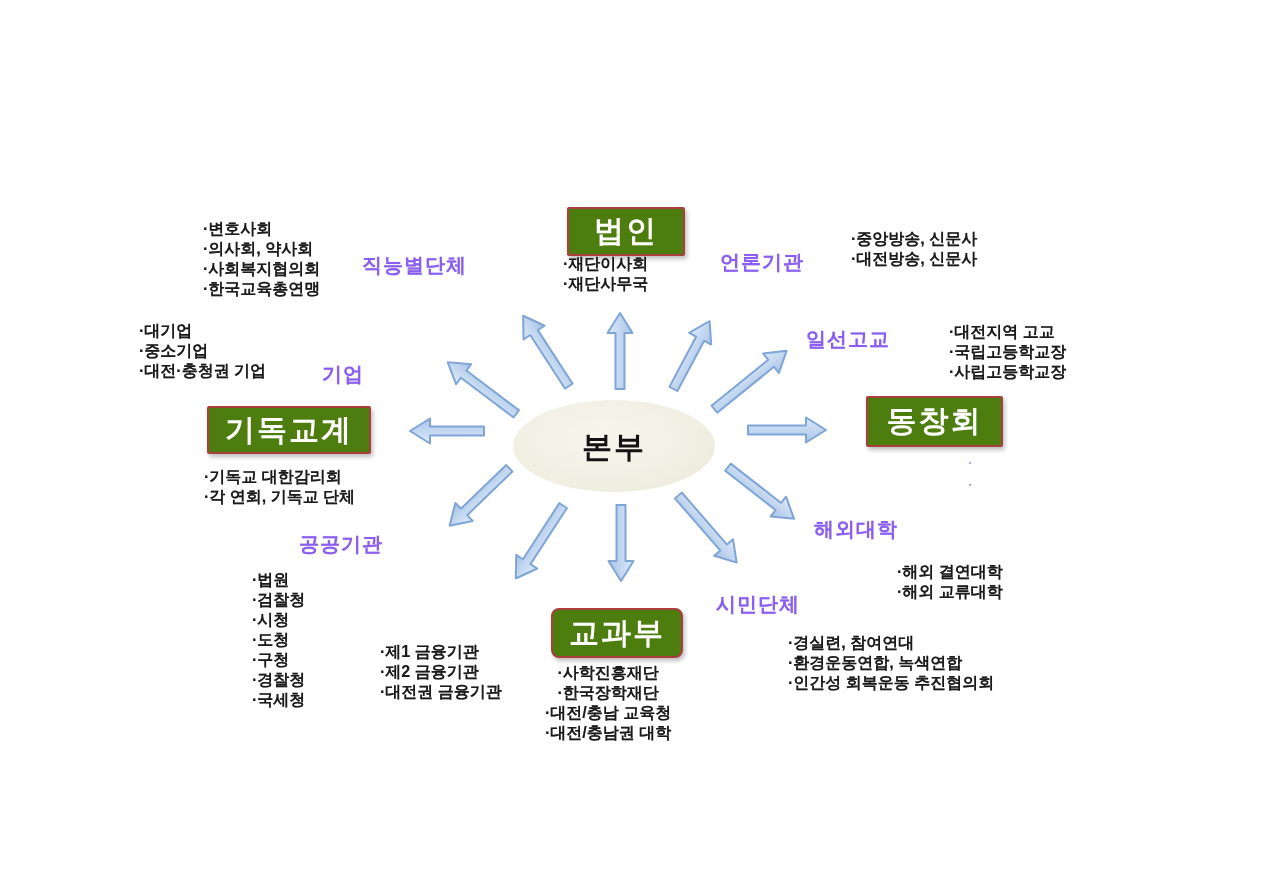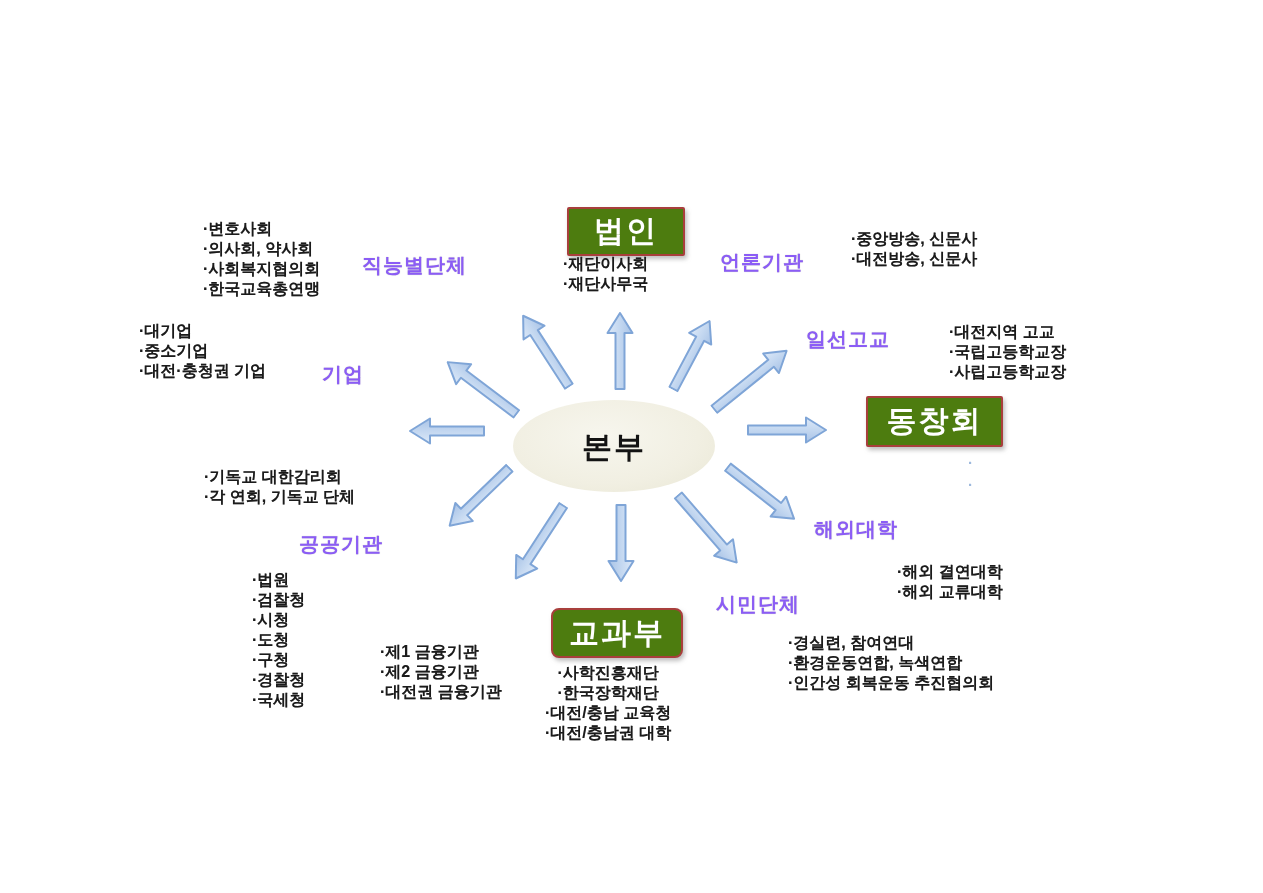--- a/index.html
+++ b/index.html
@@ -69,20 +69,23 @@
     <div>·대전·충청권 기업</div>
   </div>
 
   <div class="big-label" style="left:806px;top:326px;">일선고교</div>
   <div class="sub-list" style="left:949px;top:322px;">
     <div>·대전지역 고교</div>
     <div>·국립고등학교장</div>
     <div>·사립고등학교장</div>
   </div>
 
+  <div class="red-box" style="left:207px;top:406px;width:160px;height:44px;">
+    <span>기독교계</span>
+  </div>
   <div class="sub-list" style="left:204px;top:467px;">
     <div>·기독교 대한감리회</div>
     <div>·각 연회, 기독교 단체</div>
   </div>
 
   <div class="red-box" style="left:866px;top:396px;width:133px;height:47px;">
     <span>동창회</span>
   </div>
   <div class="faint-dot" style="left:968px;top:454px;">·</div>
   <div class="faint-dot" style="left:968px;top:476px;">·</div>

